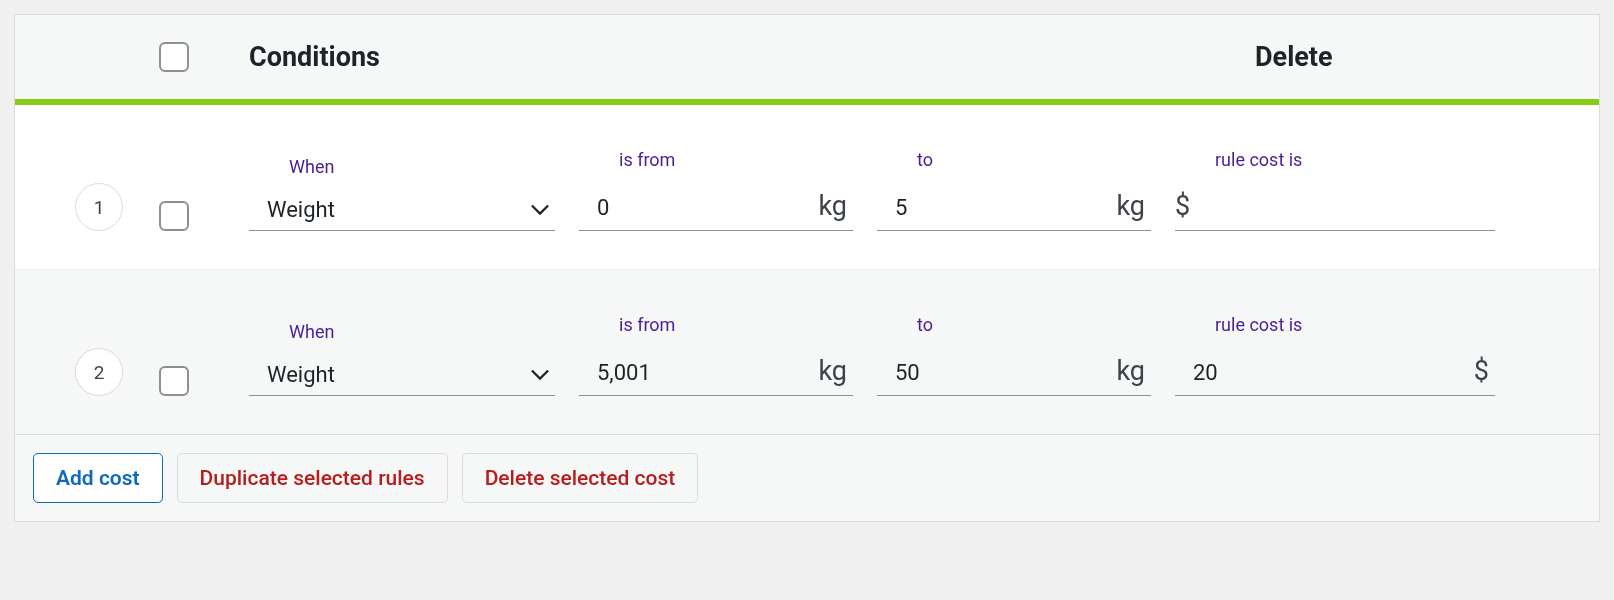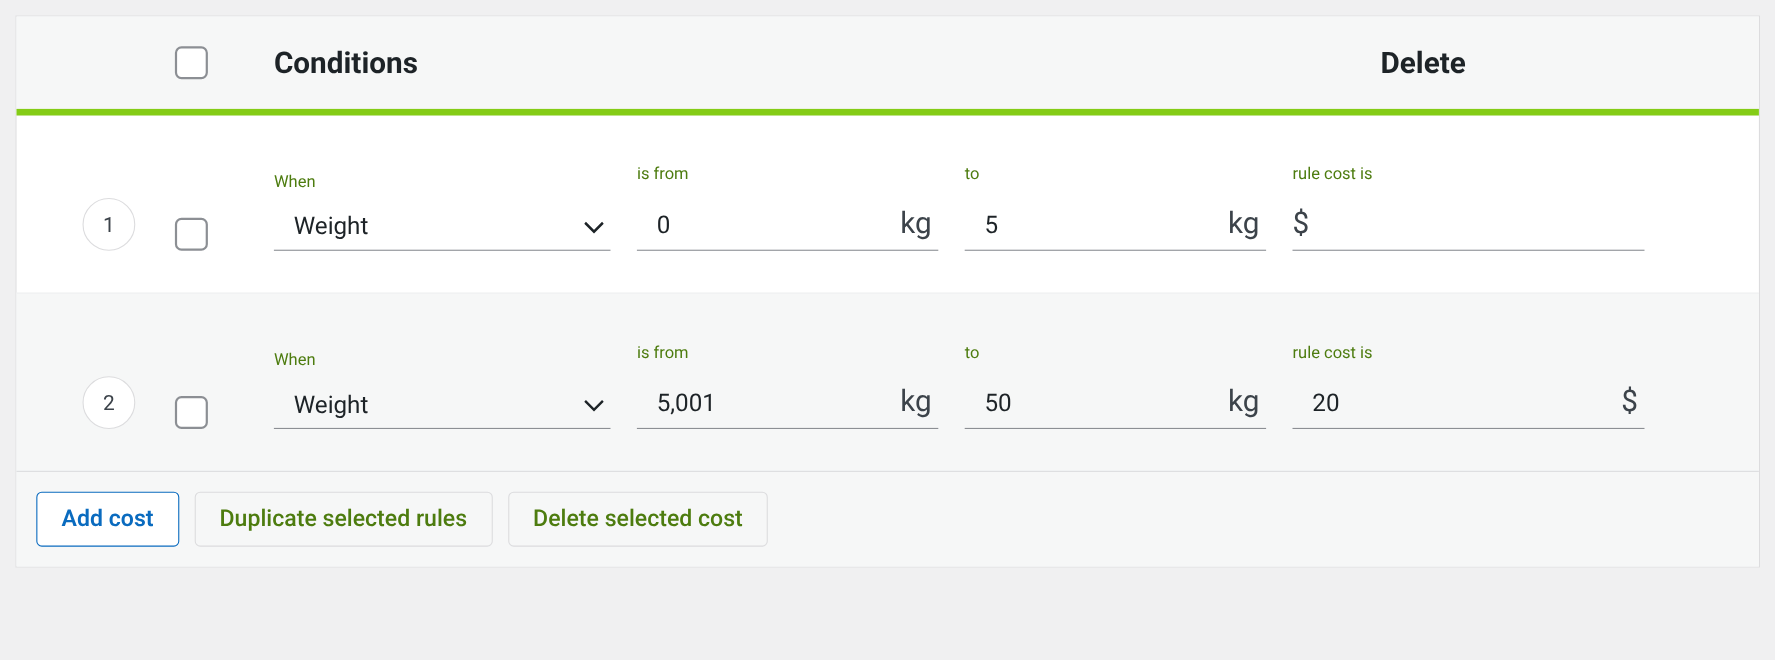--- a/index.html
+++ b/index.html
@@ -59,24 +59,25 @@
       display: flex;
       align-items: center;
       justify-content: center;
       font-size: 19px;
       color: #3c434a;
       background: #fff;
     }
     .check-cell { display: flex; align-items: center; padding-bottom: 0; }
     .field-group { padding-right: 24px; }
     .field-label {
-      color: #4d7c0f;
-      font-size: 15px;
+      color: #4c1d95;
+      font-size: 18px;
       margin-bottom: 16px;
       display: block;
+      margin-left: 40px;
     }
     .field-control {
       display: flex;
       align-items: baseline;
       border-bottom: 1px solid #8c8f94;
       padding: 4px 0 8px 0;
     }
     .field-control .value {
       flex: 1;
       font-size: 22px;
@@ -114,21 +115,21 @@
       cursor: pointer;
       border: 1px solid transparent;
       background: #fff;
       font-family: inherit;
     }
     .btn-primary {
       color: #0a6bbf;
       border: 1.5px solid #0a6bbf;
     }
     .btn-muted {
-      color: #4d7c0f;
+      color: #b91c1c;
       border: 1px solid #dcdcde;
       background: #f6f7f7;
       font-weight: 500;
     }
   </style>
 </head>
 <body>
 
 <div class="panel">
 

